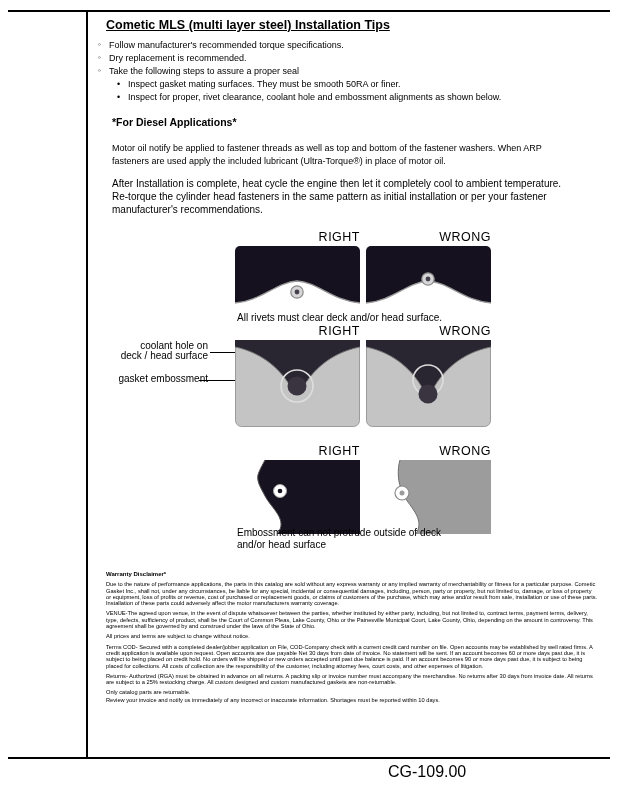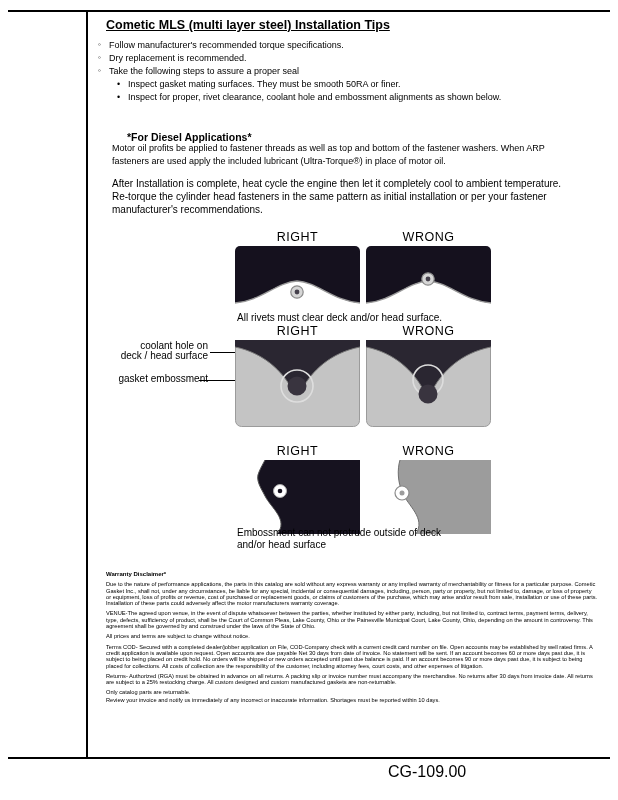--- a/index.html
+++ b/index.html
@@ -19,26 +19,26 @@
 
   .title { position: absolute; left: 106px; top: 18px; font-size: 12.5px; font-weight: bold; text-decoration: underline; margin: 0; white-space: nowrap; }
 
   .bullets { position: absolute; left: 98px; top: 38px; font-size: 9px; }
   .bullet-row { display: flex; align-items: center; height: 13px; white-space: nowrap; }
   .bullet-row.sub { margin-left: 19px; }
   .bullet-glyph { flex: 0 0 11px; width: 11px; }
   .lvl1 { font-size: 8px; }
   .lvl2 { font-size: 9px; }
 
-  .diesel-heading { position: absolute; left: 112px; top: 116px; font-size: 10.5px; font-weight: bold; margin: 15px; }
+  .diesel-heading { position: absolute; left: 112px; top: 116px; font-size: 10.5px; font-weight: bold; margin: 0; }
   .para1 { position: absolute; left: 112px; top: 133px; width: 468px; font-size: 9px; line-height: 12.8px; }
   .para2 { position: absolute; left: 112px; top: 168px; width: 458px; font-size: 10px; line-height: 12.8px; }
   .retorque-note { position: absolute; left: 112px; top: 211px; font-size: 9px; white-space: nowrap; }
 
-  .diag-cell { position: absolute; width: 125px; text-align: center; }
+  .diag-cell { position: absolute; width: 125px; text-align: right; }
   .diag-label { font-size: 12.5px; letter-spacing: 0.5px; margin-bottom: 2px; }
   .diag-img { display: block; }
   .caption { position: absolute; font-size: 10px; }
   .caption3 { width: 218px; line-height: 11.5px; }
 
   .ann { position: absolute; font-size: 10px; line-height: 10px; text-align: right; }
   .ann-line { position: absolute; height: 1.2px; background: #000; }
 
   .disclaimer { position: absolute; left: 106px; top: 571px; width: 492px; font-size: 5.7px; line-height: 6.3px; }
   .disclaimer h2 { font-size: 6px; font-weight: bold; margin: 0 0 4px 0; }
@@ -74,21 +74,21 @@
       <span class="bullet-glyph lvl2">•</span>
       <span>Inspect gasket mating surfaces.  They must be smooth 50RA or finer.</span>
     </div>
     <div class="bullet-row sub">
       <span class="bullet-glyph lvl2">•</span>
       <span>Inspect for proper, rivet clearance, coolant hole and embossment alignments as shown below.</span>
     </div>
   </div>
 
   <h2 class="diesel-heading">*For Diesel Applications*</h2>
-  <p class="para1">Motor oil profits be applied to fastener threads as well as top and bottom of the fastener washers. When ARP fasteners are used apply the included lubricant (Ultra-Torque®) in place of motor oil.</p>
+  <p class="para1">Motor oil notify be applied to fastener threads as well as top and bottom of the fastener washers. When ARP fasteners are used apply the included lubricant (Ultra-Torque®) in place of motor oil.</p>
   <p class="para2">After Installation is complete, heat cycle the engine then let it completely cool to ambient temperature. Re-torque the cylinder head fasteners in the same pattern as initial installation or per your fastener manufacturer's recommendations.</p>
 
   <div class="diag-cell" style="left:235px; top:230px;">
     <div class="diag-label">RIGHT</div>
     <svg class="diag-img" width="125" height="64" viewBox="0 0 125 64">
       <rect x="0" y="0" width="125" height="64" rx="5" fill="#15111e"></rect>
       <path d="M0,64 L0,57 C26,55 42,36 62,35 C82,36 98,55 125,57 L125,64 Z" fill="#ffffff"></path>
       <path d="M0,57 C26,55 42,36 62,35 C82,36 98,55 125,57" fill="none" stroke="#9a9a9a" stroke-width="1.3"></path>
       <circle cx="62" cy="46" r="6.2" fill="#d6d6d6" stroke="#8a8a8a" stroke-width="1.2"></circle>
       <circle cx="62" cy="46" r="2.4" fill="#45404c"></circle>

